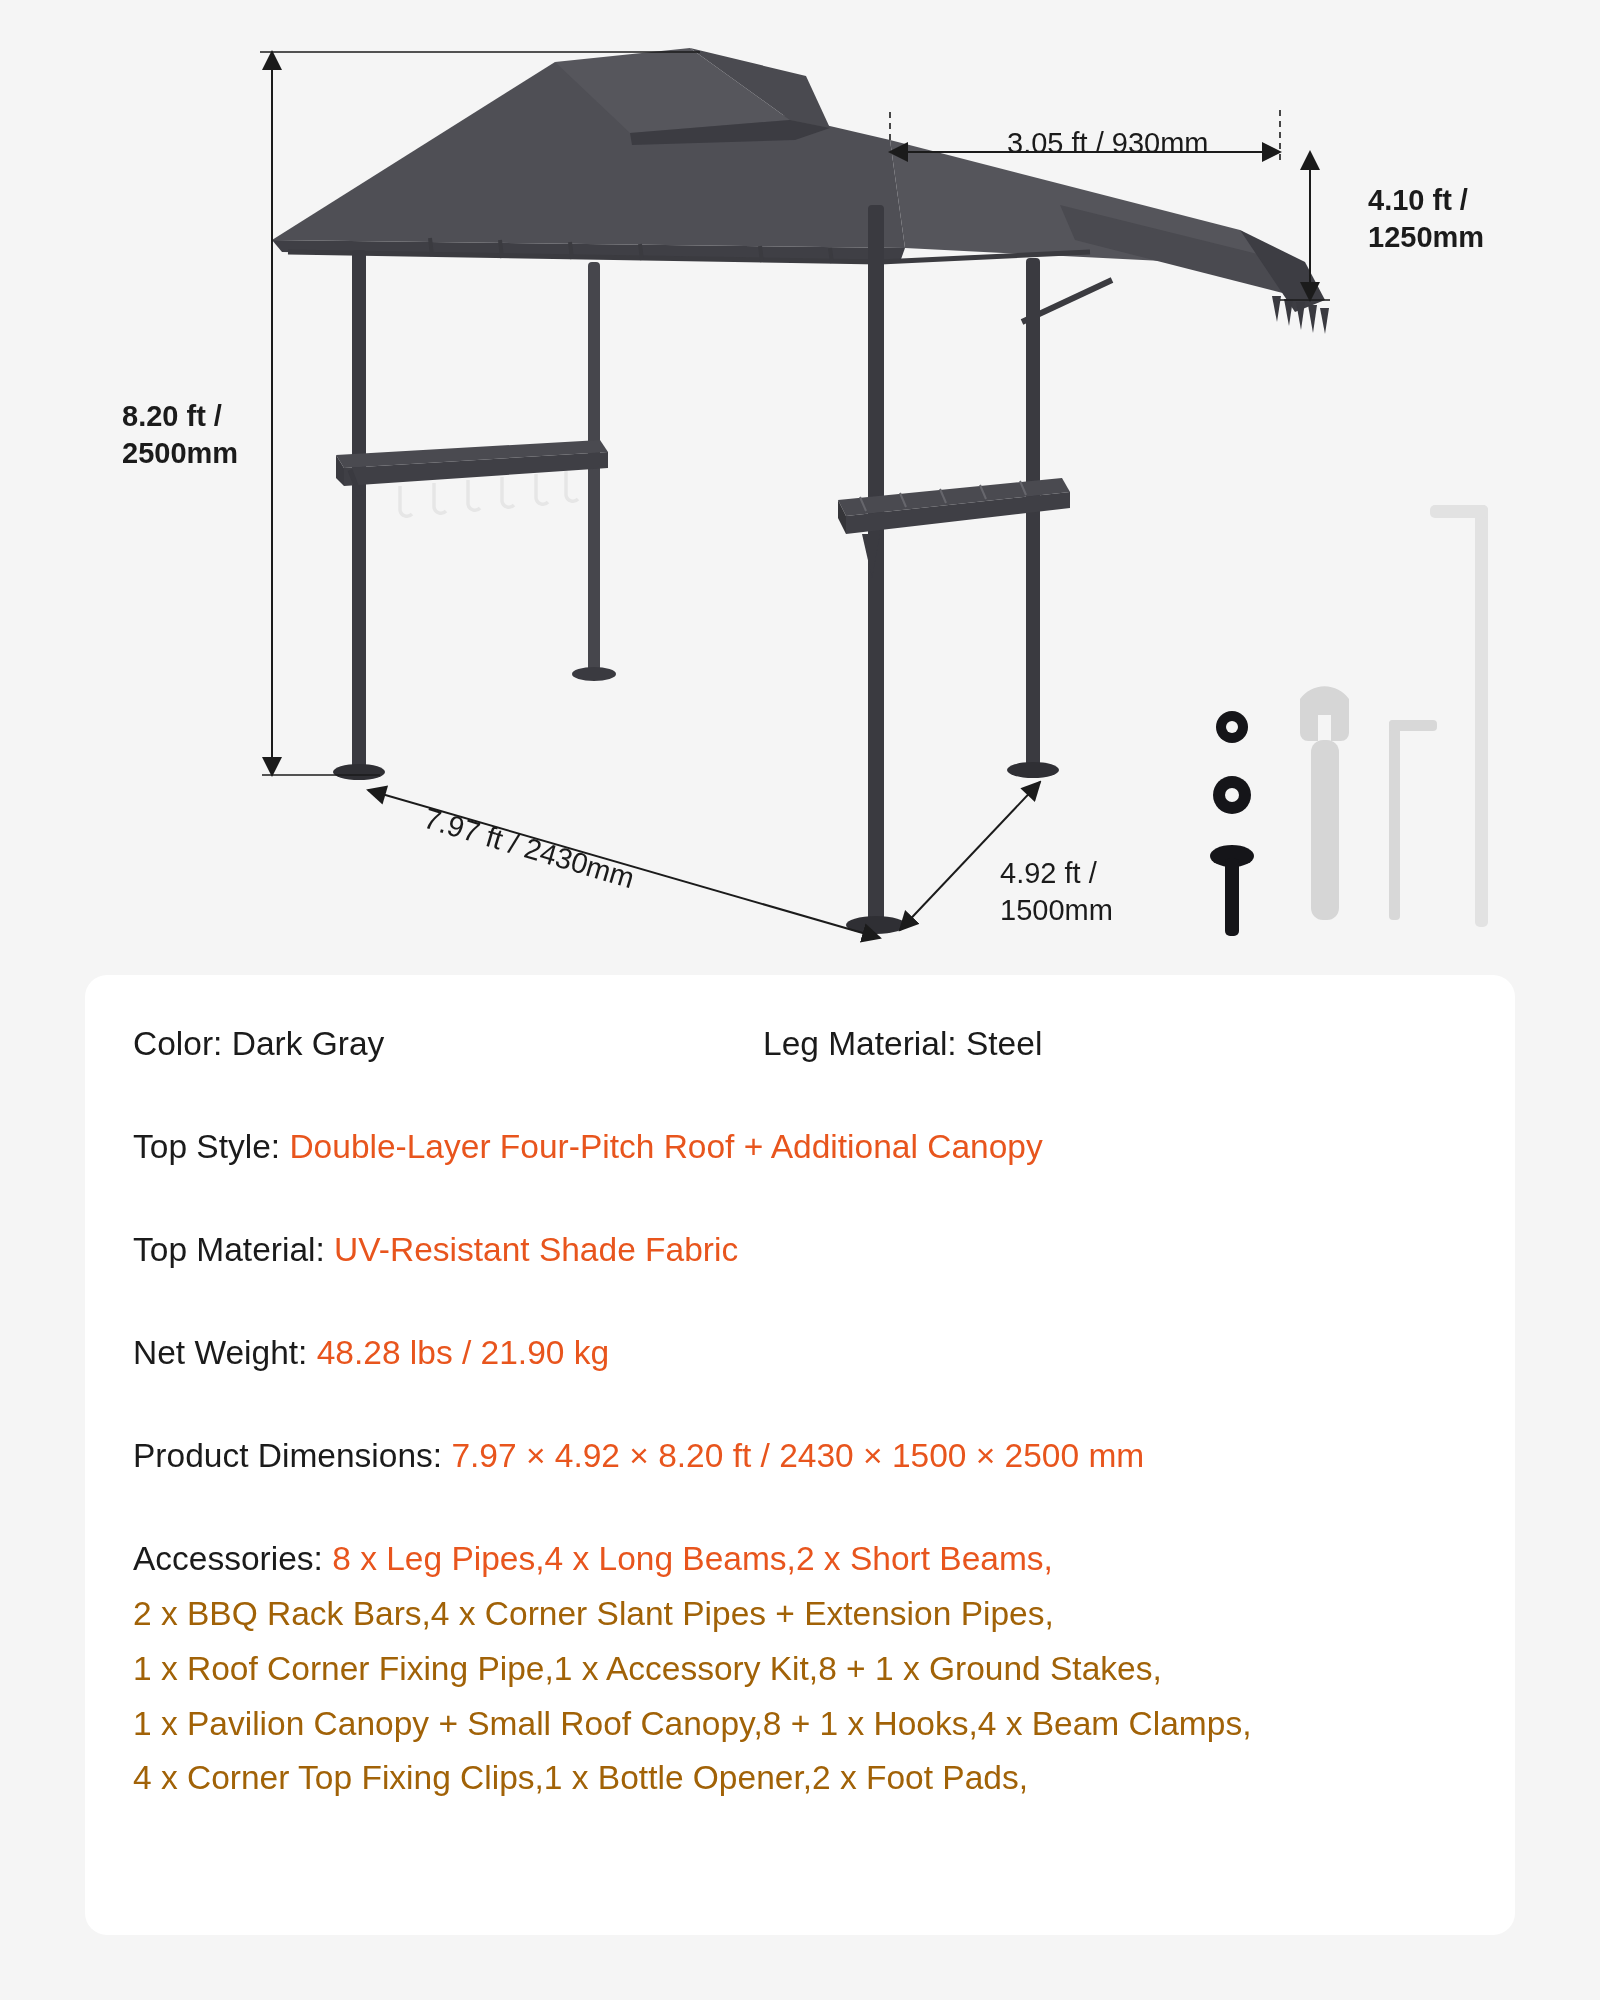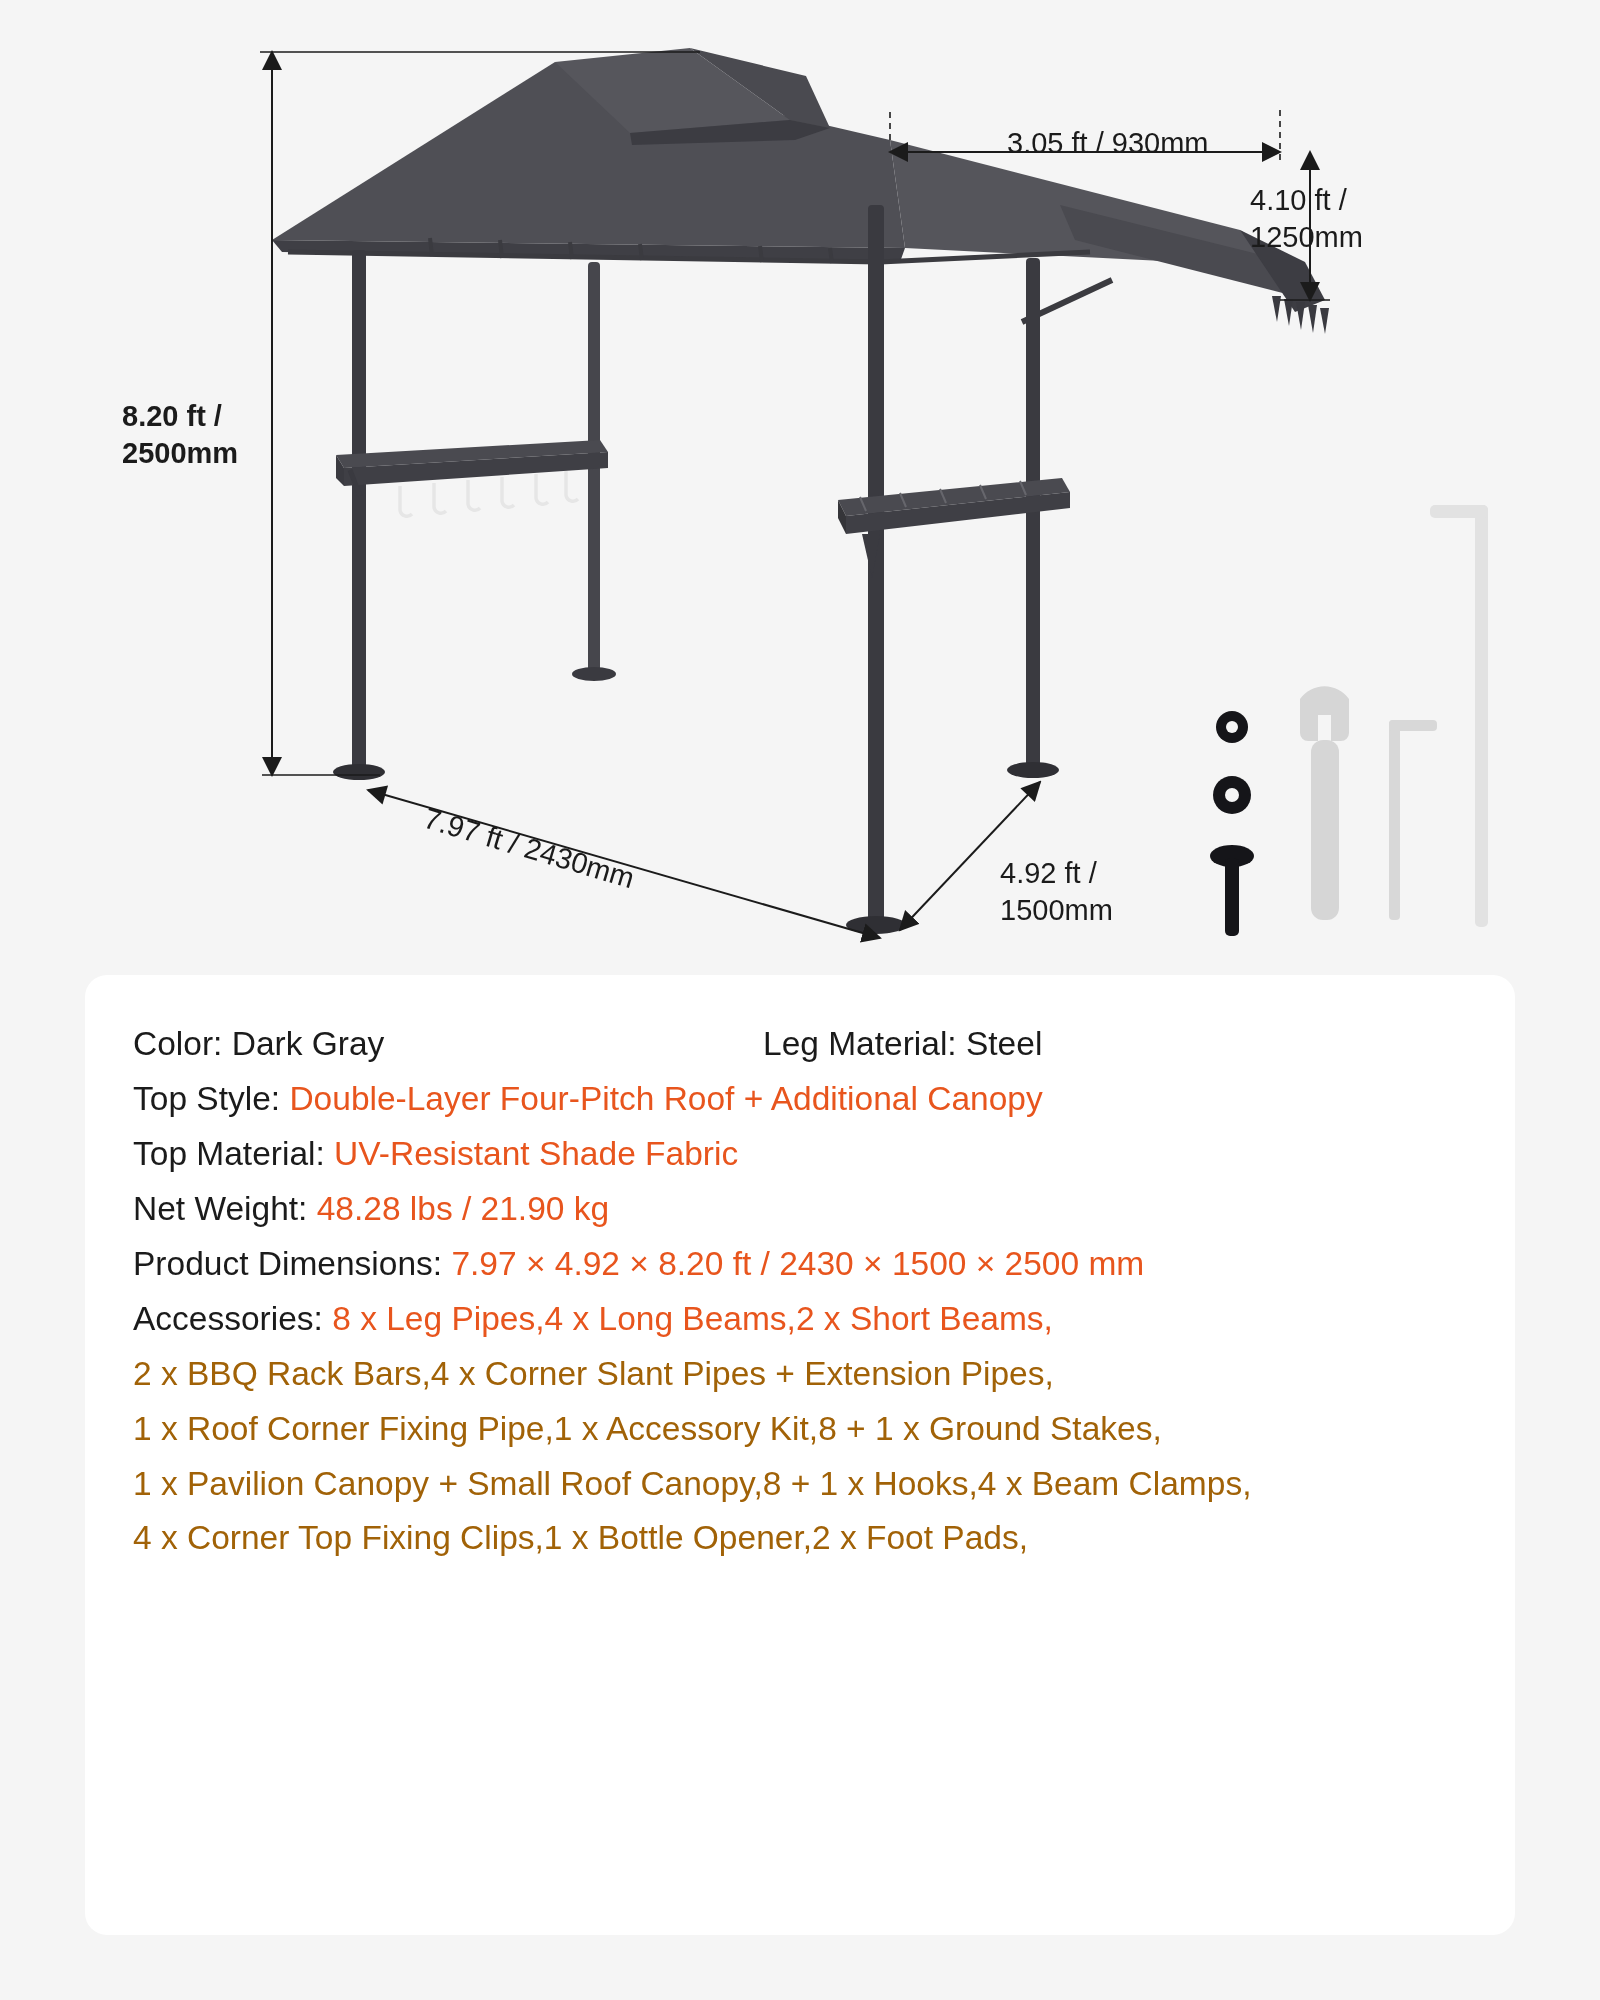--- a/index.html
+++ b/index.html
@@ -36,21 +36,21 @@
   .dim-label {
     position: absolute;
     color: #1b1b1b;
     font-size: 29px;
     line-height: 1.28;
     white-space: pre-line;
     font-family: "Liberation Sans", sans-serif;
   }
   #dim-height { left: 122px; top: 398px; font-weight: bold; }
   #dim-top-width { left: 959px; top: 125px; margin-left: 48px; }
-  #dim-overhang { left: 1250px; top: 182px; }
+  #dim-overhang { left: 1368px; top: 182px; font-weight: bold; }
   #dim-depth { left: 1000px; top: 820px; margin-top: 35px; }
   #dim-width {
     left: 430px;
     top: 800px;
     transform: rotate(16.5deg);
     transform-origin: left top;
   }
 
   
   .spec-card {
@@ -62,20 +62,21 @@
     background: #ffffff;
     border-radius: 22px;
     box-sizing: border-box;
     padding: 42px 48px 0 48px;
   }
   .spec-line {
     font-size: 33.5px;
     line-height: 1.64;
     color: #1b1b1b;
     white-space: nowrap;
+    margin-top: 48px;
   }
   .spec-line .val {
     color: #e8551d;
   }
   .spec-row-two {
     display: flex;
     font-size: 33.5px;
     line-height: 1.64;
     color: #1b1b1b;
   }

